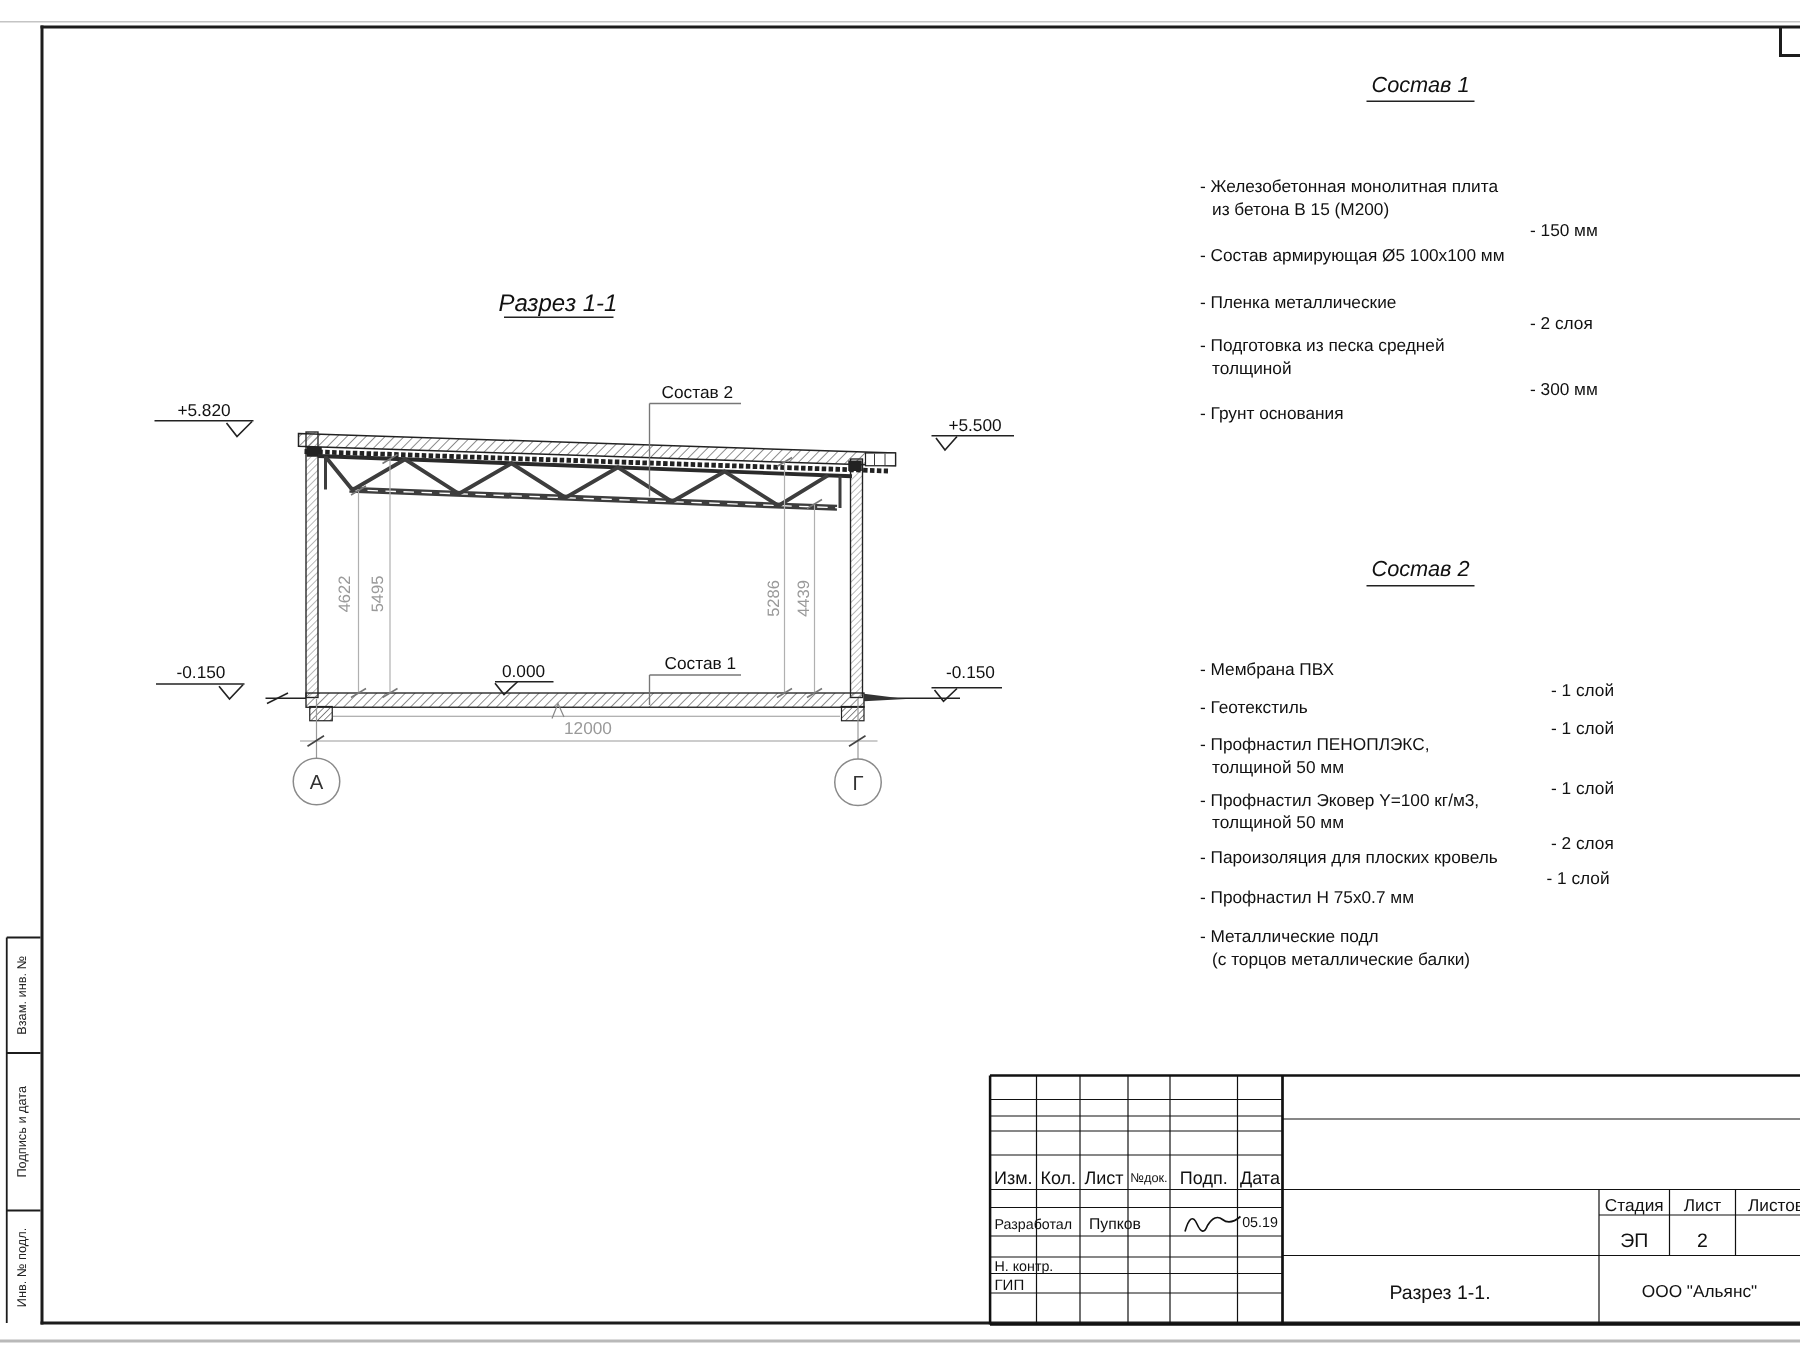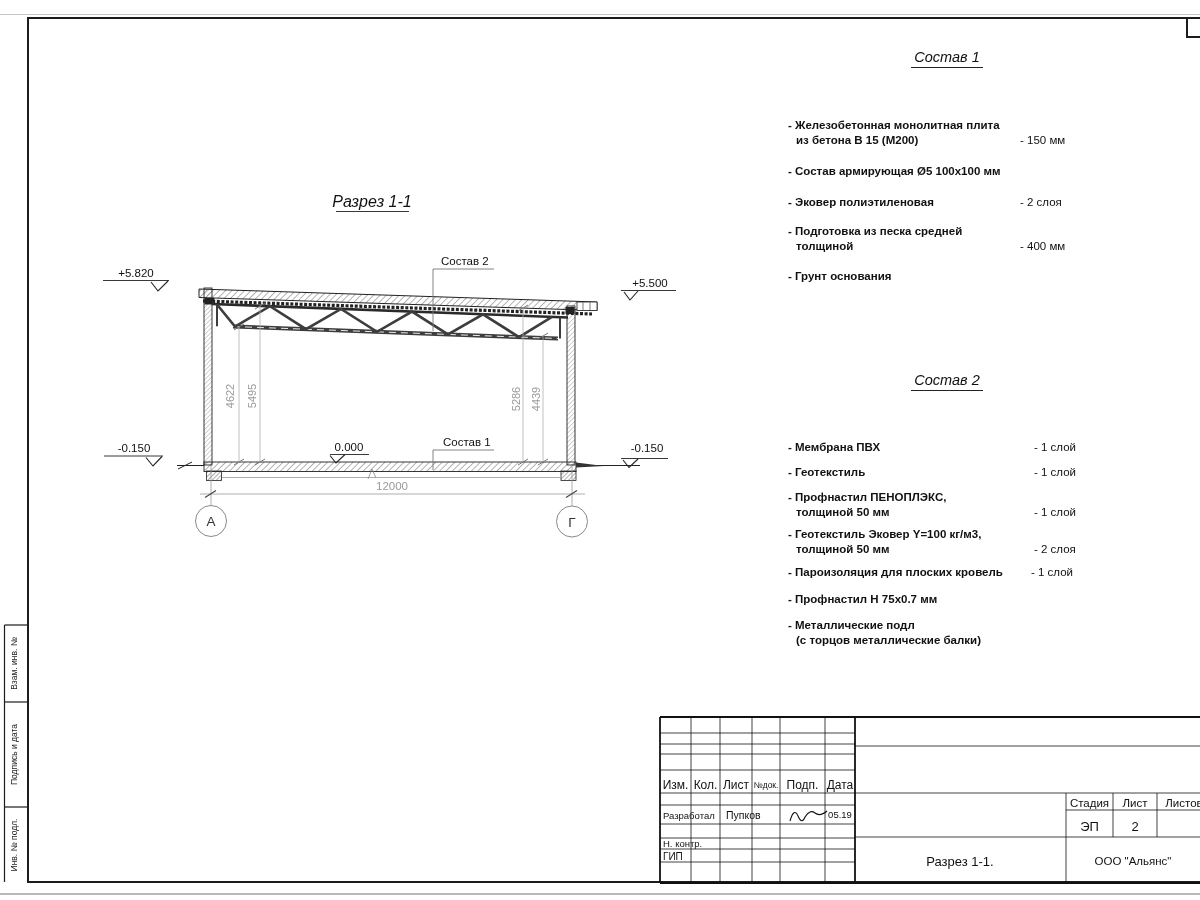--- a/index.html
+++ b/index.html
@@ -12,23 +12,23 @@
   .frame-top{left:27px;top:17px;width:1173px;border-top:2px solid #1c1c1c;}
   .frame-left{left:27px;top:17px;height:866px;border-left:2px solid #1c1c1c;}
   .frame-bottom{left:27px;top:881px;width:1173px;border-top:2px solid #1c1c1c;}
   .notch-v{left:1186px;top:18px;height:19px;border-left:2px solid #1c1c1c;}
   .notch-h{left:1186px;top:36px;width:14px;border-top:2px solid #1c1c1c;}
   
   .panel{position:absolute;width:318px;font-size:11.5px;line-height:14px;color:#111;}
   .list-heading{position:absolute;left:0;top:0;width:100%;text-align:center;
                 font-style:italic;font-size:14.5px;}
   .list-heading span{border-bottom:1px solid #222;padding:0 3px 2px 3px;}
-  .row{position:absolute;left:0;white-space:nowrap;font-weight:bold;}
+  .row{position:absolute;left:12px;white-space:nowrap;}
   .row.l2{padding-left:8px;}
-  .val{position:absolute;white-space:nowrap;}
+  .val{position:absolute;white-space:nowrap;margin-top:14px;}
 </style>
 </head>
 <body>
 
 <div class="page">
 
   <div class="abs edge-top"></div>
   <div class="abs frame-top"></div>
   <div class="abs frame-left"></div>
   <div class="abs frame-bottom"></div>
@@ -170,38 +170,38 @@
       <line x1="433" y1="450" x2="433" y2="470" stroke="#777" stroke-width="0.9"></line>
     </g>
   </svg>
 
   <div class="panel" style="left:788px;top:50px;height:250px">
     <div class="list-heading"><span>Состав 1</span></div>
     <div class="row" style="top:68px">- Железобетонная  монолитная плита</div>
     <div class="row l2" style="top:83px">из бетона В 15 (М200)</div>
     <div class="val" style="top:83px;left:232px">- 150 мм</div>
     <div class="row" style="top:114px">- Состав армирующая Ø5 100х100 мм</div>
-    <div class="row" style="top:145px">- Эковер полиэтиленовая</div>
+    <div class="row" style="top:145px">- Пленка металлические</div>
     <div class="val" style="top:145px;left:232px">-  2 слоя</div>
     <div class="row" style="top:174px">- Подготовка из песка средней</div>
     <div class="row l2" style="top:189px">толщиной</div>
-    <div class="val" style="top:189px;left:232px">- 400 мм</div>
+    <div class="val" style="top:189px;left:232px">- 300 мм</div>
     <div class="row" style="top:219px">- Грунт основания</div>
   </div>
 
   <div class="panel" style="left:788px;top:368px;height:290px">
     <div class="list-heading" style="top:5px"><span>Состав 2</span></div>
     <div class="row" style="top:72px">- Мембрана ПВХ</div>
     <div class="val" style="top:72px;left:246px">- 1 слой</div>
     <div class="row" style="top:97px">- Геотекстиль</div>
     <div class="val" style="top:97px;left:246px">- 1 слой</div>
     <div class="row" style="top:122px">- Профнастил ПЕНОПЛЭКС,</div>
     <div class="row l2" style="top:137px">толщиной 50 мм</div>
     <div class="val" style="top:137px;left:246px">- 1 слой</div>
-    <div class="row" style="top:159px">- Геотекстиль Эковер Y=100 кг/м3,</div>
+    <div class="row" style="top:159px">- Профнастил Эковер Y=100 кг/м3,</div>
     <div class="row l2" style="top:174px">толщиной 50 мм</div>
     <div class="val" style="top:174px;left:246px">- 2 слоя</div>
     <div class="row" style="top:197px">- Пароизоляция для плоских кровель</div>
     <div class="val" style="top:197px;left:243px">- 1 слой</div>
     <div class="row" style="top:224px">- Профнастил Н 75х0.7 мм</div>
     <div class="row" style="top:250px">- Металлические подл</div>
     <div class="row l2" style="top:265px">(с торцов металлические балки)</div>
   </div>
 
   <svg class="abs" style="left:659px;top:716px" width="541" height="168" viewBox="659 716 541 168">

